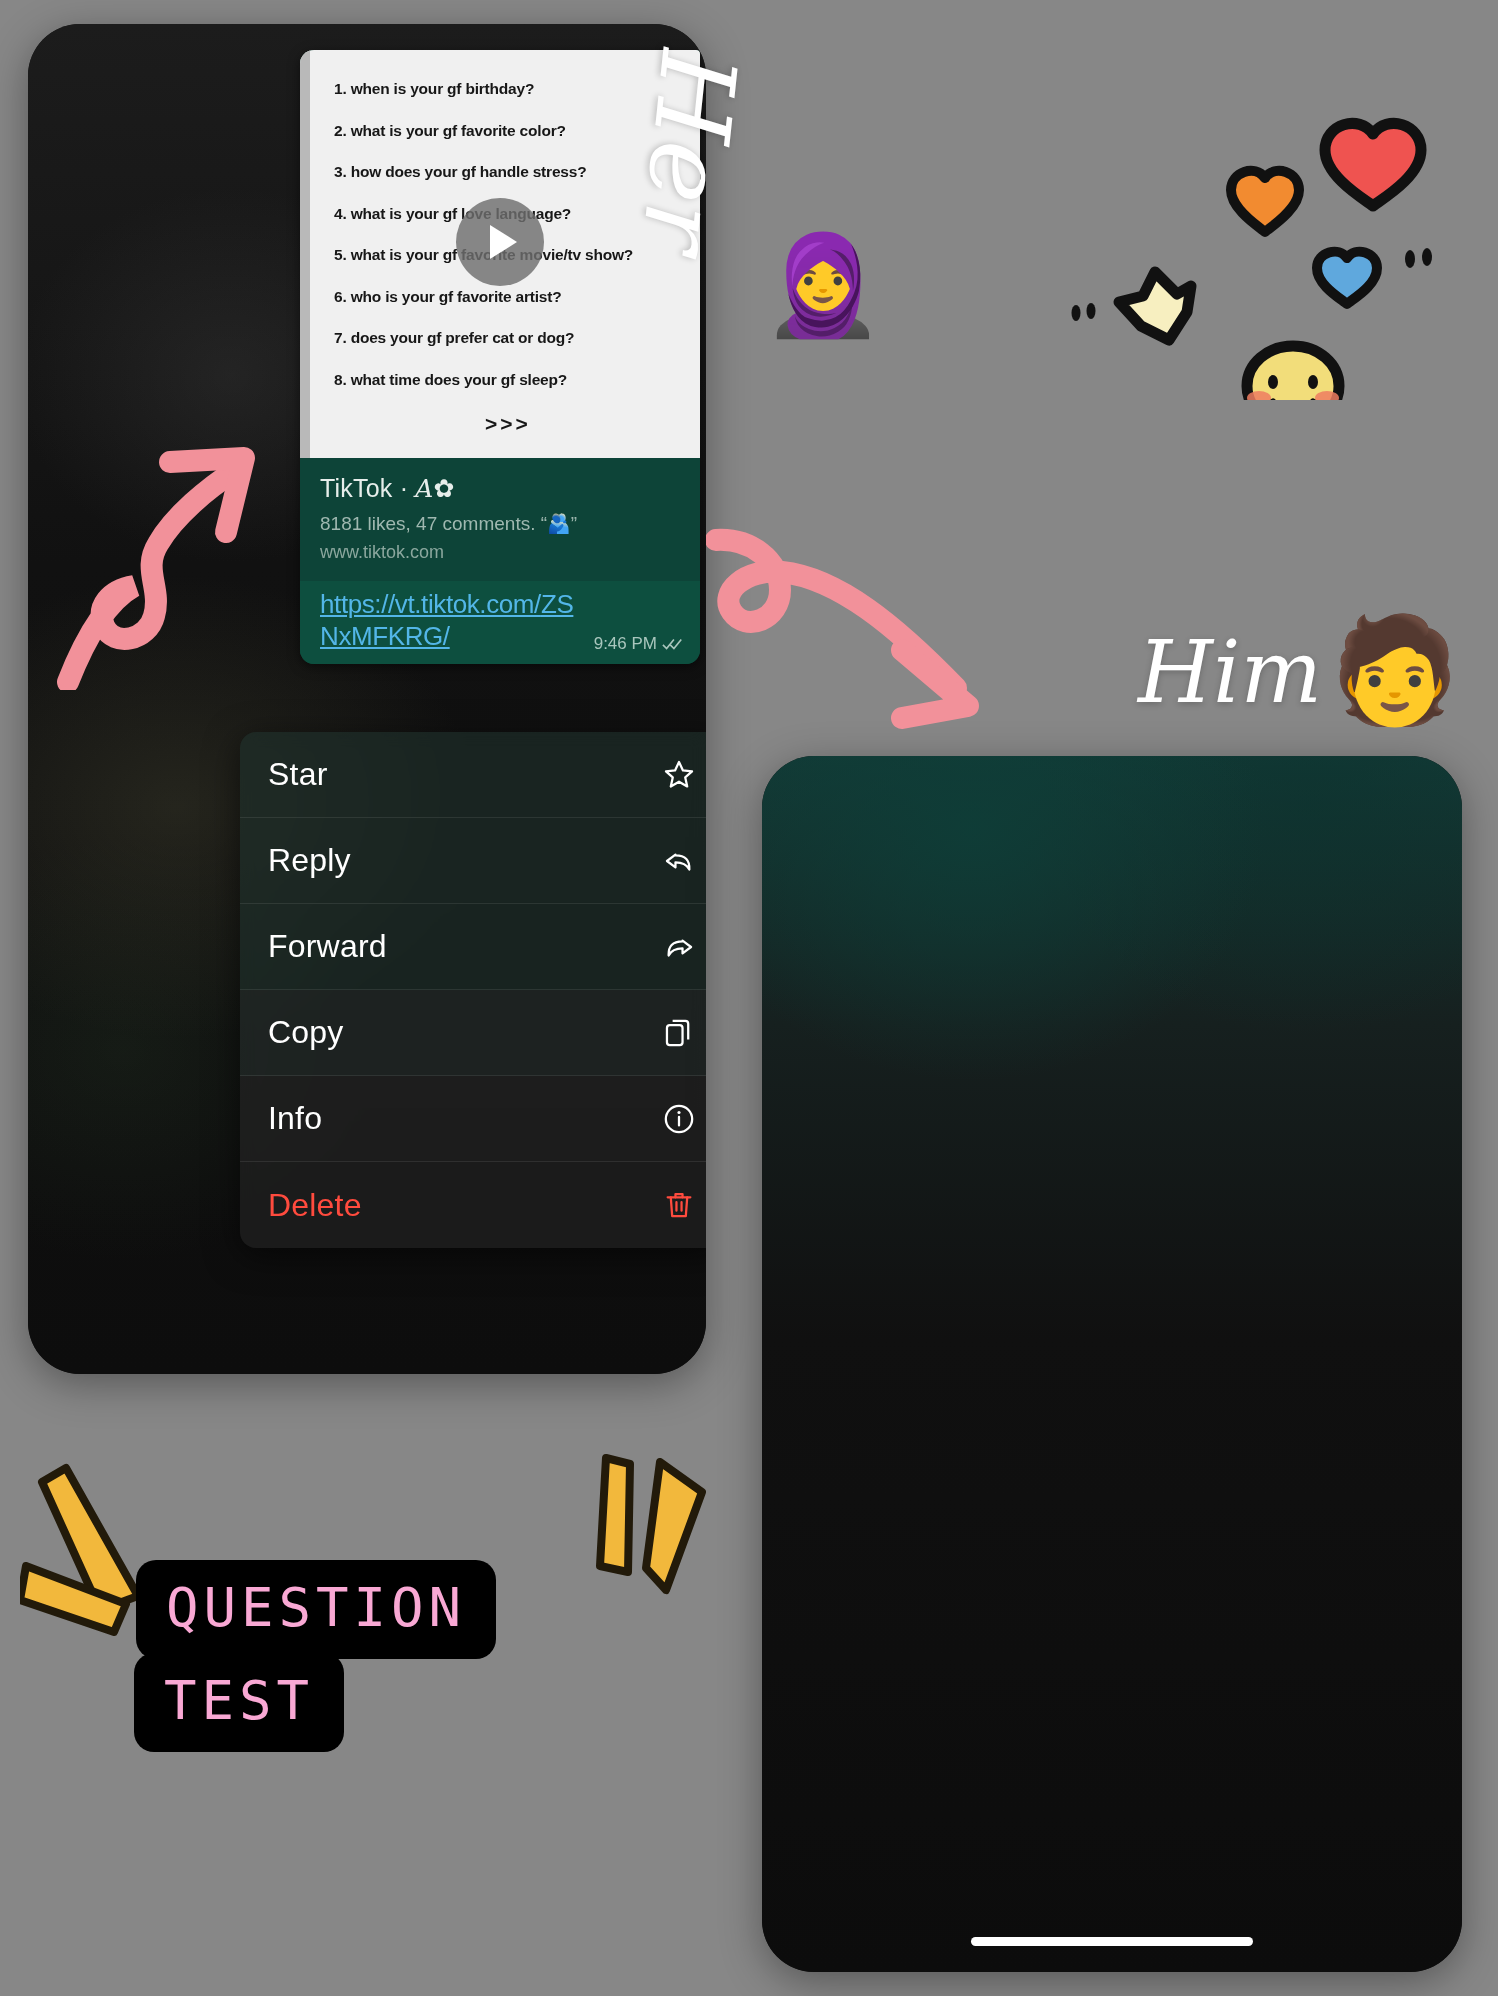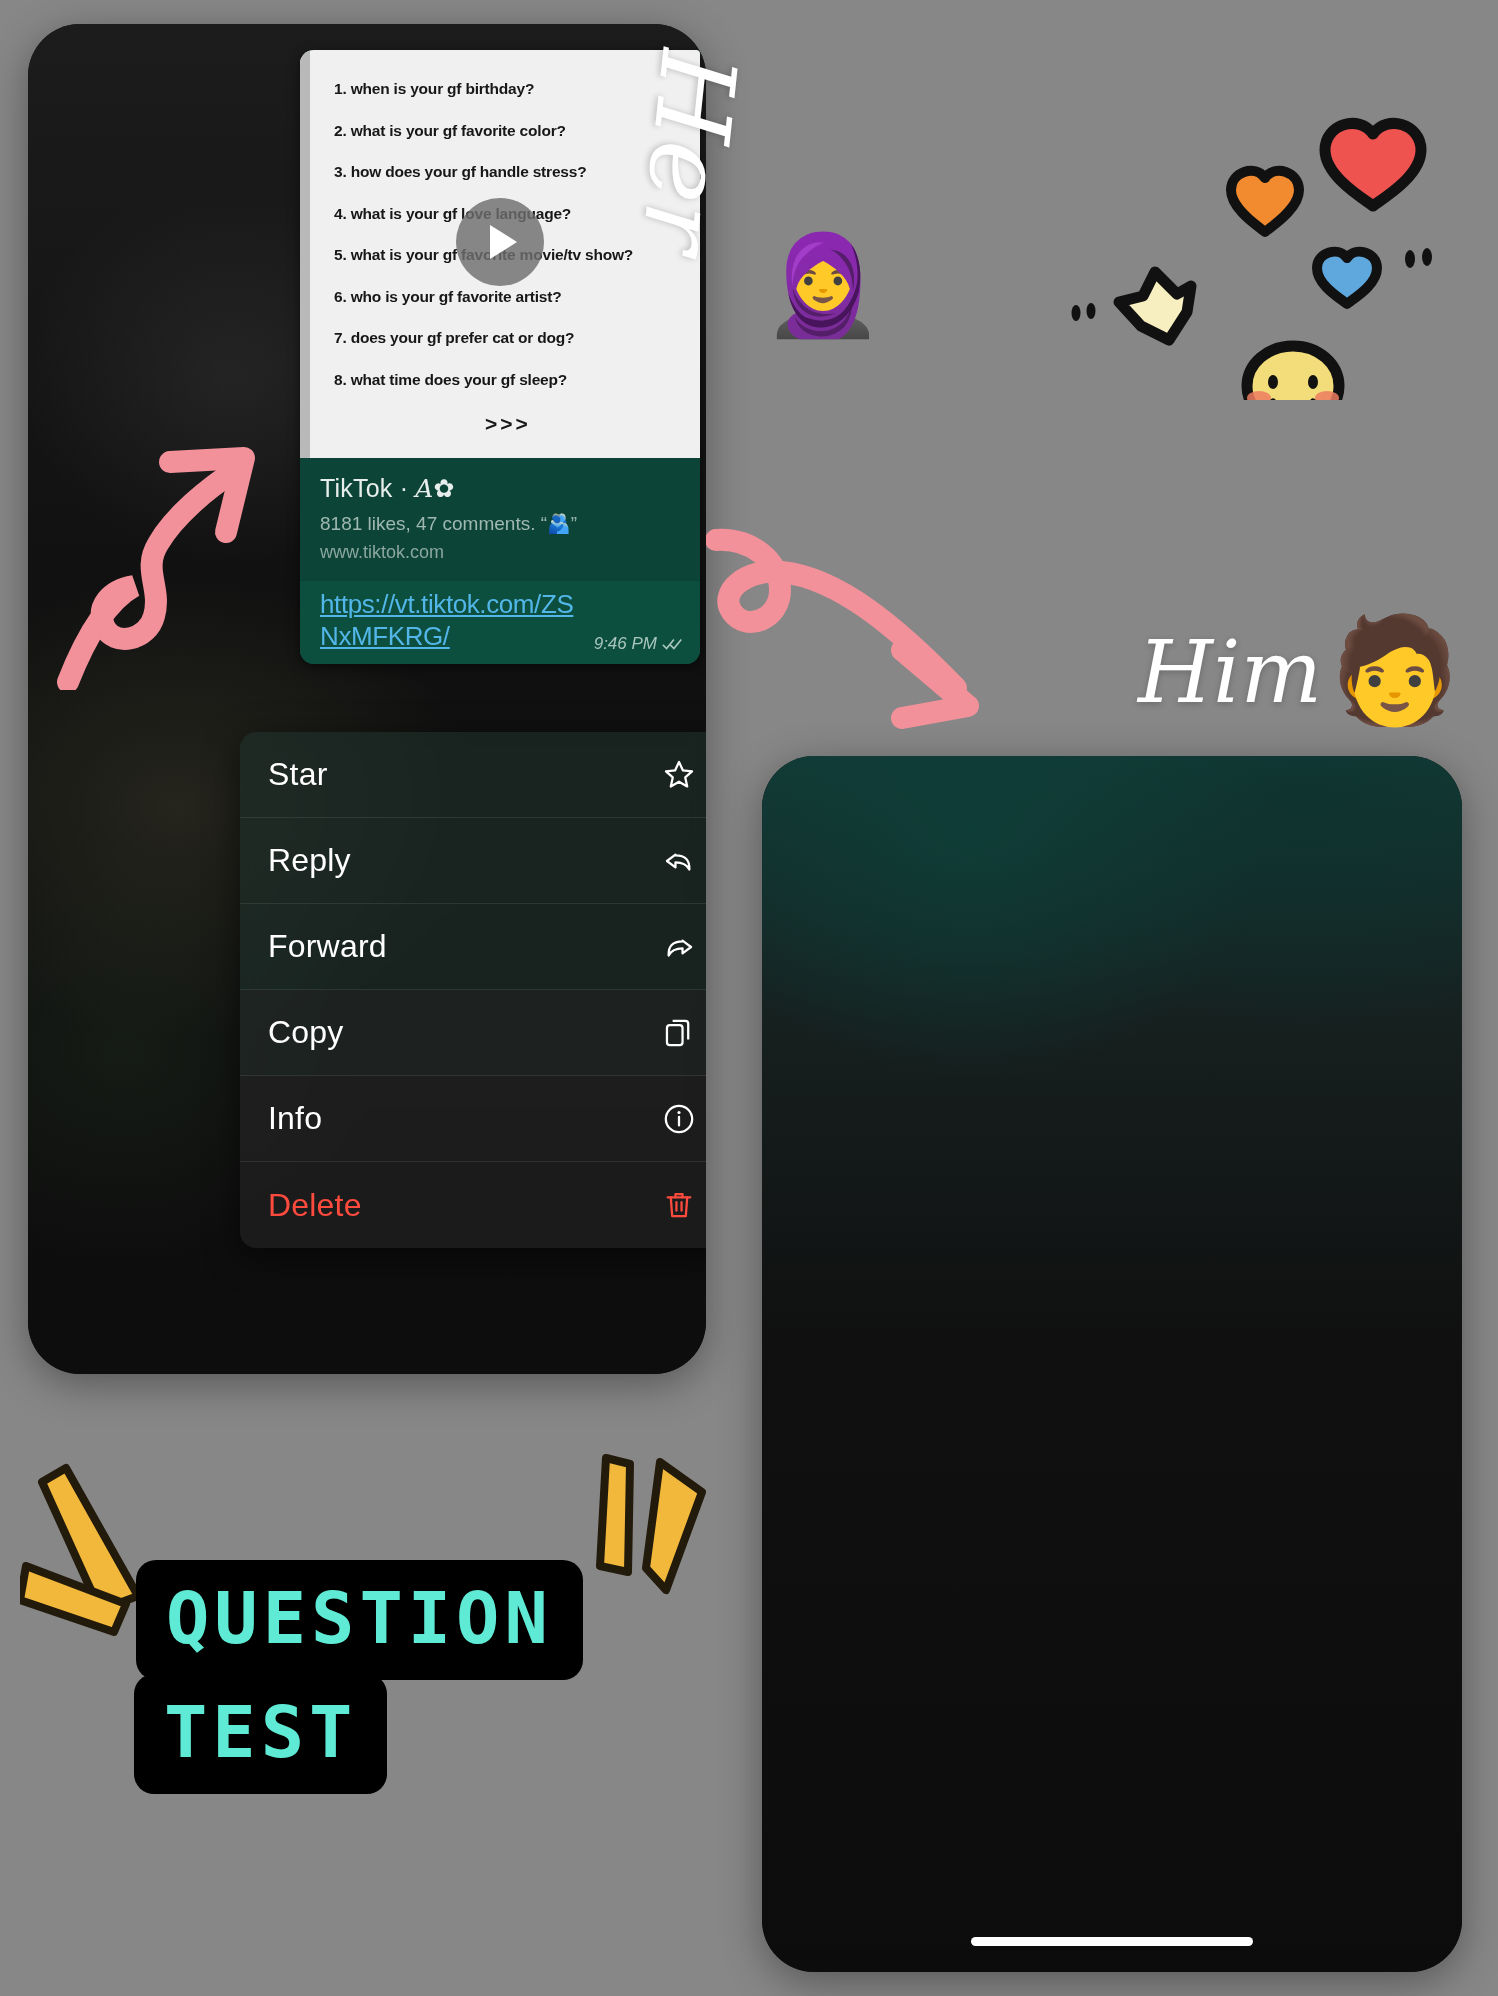--- a/index.html
+++ b/index.html
@@ -84,21 +84,21 @@
   .lp-desc{ color:#9fb8b0; font-size:19px; margin-bottom:7px; }
   .lp-dom{ color:#8ba79e; font-size:18px;margin-top:7px; }
   .bub-url{ padding:8px 18px 12px 20px; background:#0d4f3f; position:relative; }
   .bub-url a{
     color:#53b6e8; font-size:26px; text-decoration:underline;
     line-height:1.22; display:block; word-break:break-all; max-width:270px;
     letter-spacing:-.4px;
   }
   .bub-time{
     position:absolute; right:16px; bottom:10px;
-    color:#a9c6bd; font-size:17px; display:flex; align-items:center; gap:5px;font-style:italic;
+    color:#a9c6bd; font-size:17px; display:flex; align-items:center; gap:5px;
   }
   .ticks{ width:22px; height:14px; display:block; }
 
   
   .ctx{
     position:absolute; border-radius:16px; overflow:hidden;
     backdrop-filter:blur(8px);
     box-shadow:0 8px 34px rgba(0,0,0,.55);
   }
   .ctx-row{
@@ -137,21 +137,21 @@
   #emoji-him{ left:1330px; top:618px; font-size:104px; }
 
   .decor{ position:absolute; }
   .badge-wrap{ position:absolute; left:136px; top:1560px; }
   .badge{
     background:#000; border-radius:20px; display:inline-block;
     padding:16px 30px 20px 30px;
   }
   .badge span{
     font-family:"DejaVu Sans Mono", monospace;
-    font-weight:bold; color:#5eead4; font-size:72px; letter-spacing:5px;
+    font-weight:normal; color:#f9a8d4; font-size:54px; letter-spacing:5px;
     text-shadow:3px 3px 0 #000, -1px -1px 0 #000;
   }
   #badge-2{ margin-top:-6px; margin-left:-2px; display:block; width:max-content;}
 </style>
 </head>
 <body>
 
 <div class="stage">
 
   <div class="phone" id="phone-left">

